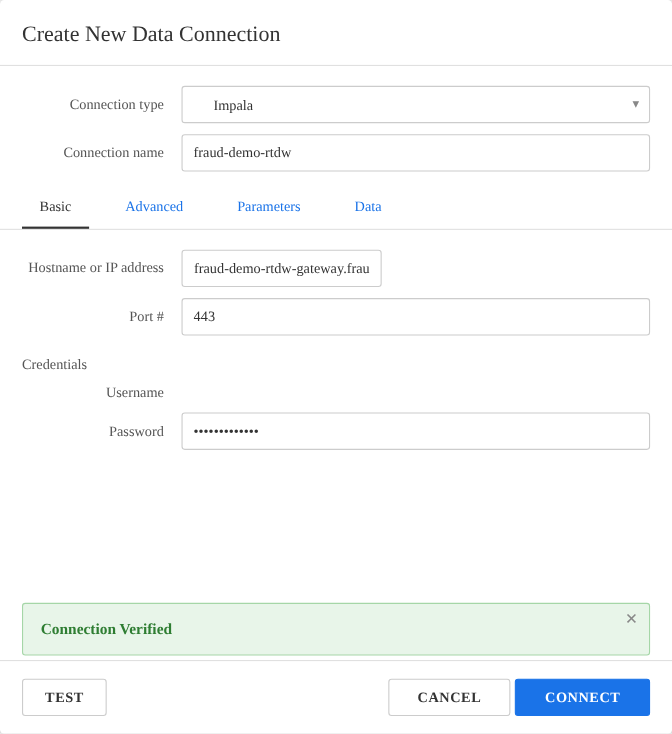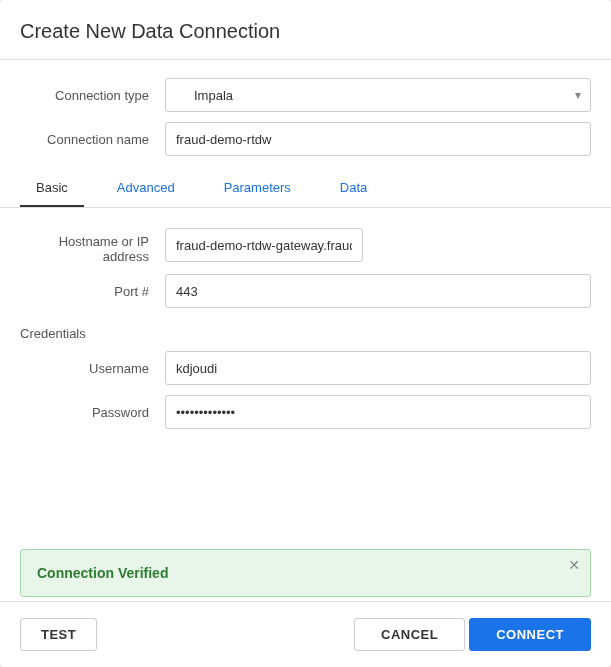--- a/index.html
+++ b/index.html
@@ -1,15 +1,15 @@
 <!DOCTYPE html>
 <html><head>
   <meta charset="utf-8">
   <style>
-    * { box-sizing: border-box; margin: 0; padding: 0; }
+    * { box-sizing: border-box; margin: 0; padding: 0; font-family: Liberation Serif, serif; }
     body {
       font-family: Arial, sans-serif;
       background: #f0f0f0;
       display: flex;
       justify-content: center;
       align-items: center;
       min-height: 100vh;
     }
     .dialog {
       background: #fff;
@@ -237,21 +237,20 @@
 
     <div class="form-row">
       <label class="form-label">Port #</label>
       <input type="text" class="form-control" value="443" style="">
     </div>
 
     <div class="section-label">Credentials</div>
 
     <div class="form-row">
       <label class="form-label">Username</label>
-      <input type="text" class="form-control" value="kdjoudi" style="">
     </div>
 
     <div class="form-row">
       <label class="form-label">Password</label>
       <input type="password" class="form-control" value="•••••••••••••" style="">
     </div>
   </div>
 
   <div class="spacer"></div>
 

